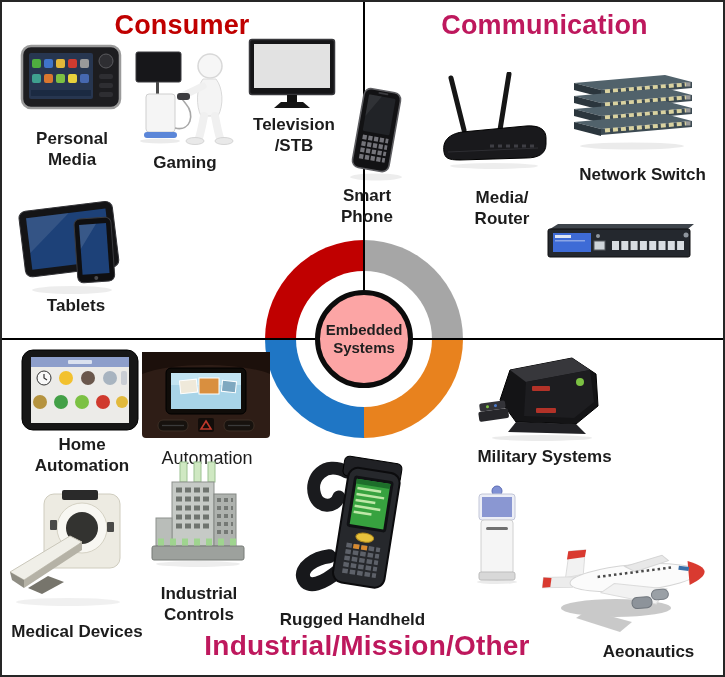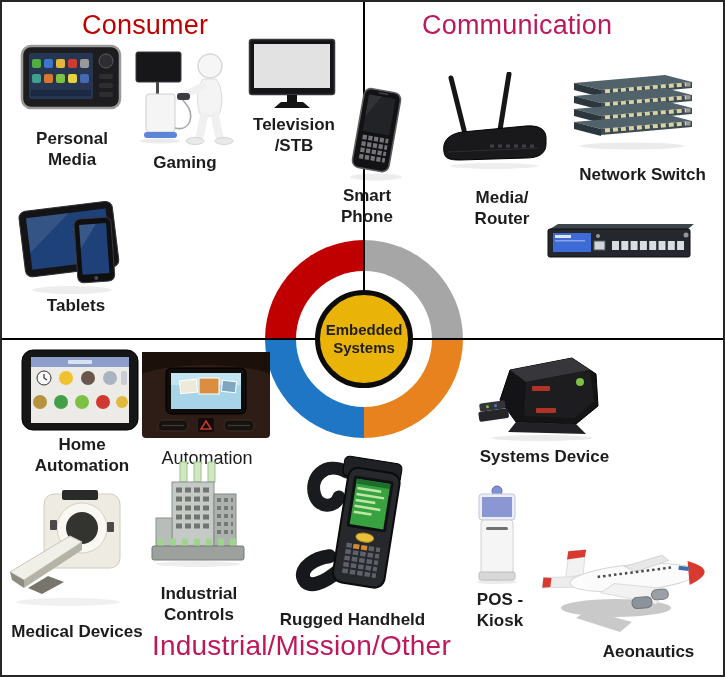--- a/index.html
+++ b/index.html
@@ -6,21 +6,21 @@
   #canvas{position:relative;width:725px;height:677px;background:#fff;border:2px solid #262626;
           box-sizing:border-box;font-family:"Liberation Sans",sans-serif;overflow:hidden}
   .line{position:absolute;background:#000;z-index:30}
   #vline{left:361px;top:0;width:2px;height:338px}
   #hline{left:0;top:336px;width:721px;height:2px}
   #ring{position:absolute;left:263px;top:238px;width:198px;height:198px;border-radius:50%;z-index:10}
   #ringgap{position:absolute;left:294px;top:269px;width:136px;height:136px;border-radius:50%;background:#fff;z-index:20}
   #center{position:absolute;left:313px;top:288px;width:88px;height:88px;border-radius:50%;
           border:5px solid #0c0c0c;display:flex;align-items:center;justify-content:center;
           text-align:center;font-weight:700;font-size:15px;line-height:1.2;color:#1f1f1f;z-index:40}
-  .title{position:absolute;font-weight:400;text-align:left;z-index:5;letter-spacing:.2px}
+  .title{position:absolute;font-weight:700;text-align:center;z-index:5;letter-spacing:.2px}
   #t-consumer{left:80px;top:8px;width:200px;font-size:27px}
   #t-comm{left:420px;top:8px;width:245px;font-size:27px}
   #t-industrial{left:150px;top:628px;width:430px;font-size:28px}
   .icon{position:absolute;z-index:35;line-height:0}
   .lbl{position:absolute;font-weight:700;font-size:17px;line-height:1.22;text-align:center;color:#1c1c1c;z-index:35}
   .lbl-n{font-weight:400;font-size:18px}
 </style>
 </head>
 <body>
 
@@ -28,21 +28,21 @@
 
   <div class="line" id="vline"></div>
   <div class="line" id="hline"></div>
 
   <div class="title" id="t-consumer" style="color: rgb(192, 0, 0);">Consumer</div>
   <div class="title" id="t-comm" style="color: #be185d;">Communication</div>
   <div class="title" id="t-industrial" style="color: #be185d;">Industrial/Mission/Other</div>
 
   <div id="ring" style="background: conic-gradient(rgb(166, 166, 166) 0deg, rgb(166, 166, 166) 25%, rgb(232, 130, 30) 25%, rgb(232, 130, 30) 50%, rgb(31, 118, 197) 50%, rgb(31, 118, 197) 75%, rgb(192, 0, 0) 75%, rgb(192, 0, 0) 100%);"></div>
   <div id="ringgap"></div>
-  <div id="center" style="background: #eab308;">
+  <div id="center" style="background: #fca5a5;">
     <span>Embedded Systems</span>
   </div>
 
   <div class="icon" style="left:18px;top:42px">
     <svg width="102" height="70" viewBox="0 0 102 70">
       <rect x="2" y="2" width="98" height="62" rx="9" fill="#1d1d20" stroke="#9a9a9a" stroke-width="2.5"></rect>
       <rect x="9" y="9" width="64" height="46" rx="2" fill="#273650"></rect>
       <rect x="12" y="15" width="9" height="9" rx="2" fill="#4fae3f"></rect>
         <rect x="24" y="15" width="9" height="9" rx="2" fill="#3f74c9"></rect>
         <rect x="36" y="15" width="9" height="9" rx="2" fill="#e3b73a"></rect>
@@ -225,21 +225,21 @@
       <circle cx="104" cy="32" r="4" fill="#7cc143"></circle>
       <polygon points="40,72 100,74 110,84 32,82" fill="#222226"></polygon>
       <g transform="rotate(-8 17 60)">
         <rect x="4" y="52" width="26" height="8" rx="2" fill="#333338"></rect>
         <rect x="2" y="60" width="30" height="10" rx="2" fill="#26262a"></rect>
         <circle cx="12" cy="56" r="1.5" fill="#7cc143"></circle>
         <circle cx="20" cy="56" r="1.5" fill="#4a79c9"></circle>
       </g>
     </svg>
   </div>
-  <div class="lbl" style="left:470px;top:445px;width:145px">Systems Device</div>
+  <div class="lbl" style="left:470px;top:445px;width:145px">Military Systems</div>
 
   <div class="icon" style="left:6px;top:488px">
     <svg width="120" height="120" viewBox="0 0 120 120">
       <rect x="36" y="4" width="76" height="74" rx="10" fill="#edebe2" stroke="#cfccbe"></rect>
       <rect x="54" y="0" width="36" height="10" rx="2" fill="#2a2a2a"></rect>
       <circle cx="74" cy="38" r="25" fill="#f8f7f2" stroke="#d5d2c4"></circle>
       <circle cx="74" cy="38" r="16" fill="#333330"></circle>
       <rect x="42" y="30" width="7" height="10" rx="1" fill="#4a4a48"></rect>
       <rect x="99" y="32" width="7" height="10" rx="1" fill="#4a4a48"></rect>
       <polygon points="2,82 62,46 74,52 16,90" fill="#f0efe8" stroke="#cac7ba"></polygon>
@@ -308,21 +308,20 @@
     <svg width="54" height="100" viewBox="0 0 54 100">
       <circle cx="27" cy="7" r="5" fill="#8091d4" stroke="#5c6cb4"></circle>
       <rect x="9" y="10" width="36" height="26" rx="3" fill="#eceef6" stroke="#c2c6d8"></rect>
       <rect x="12" y="13" width="30" height="20" fill="#8a97d2"></rect>
       <rect x="11" y="36" width="32" height="54" rx="3" fill="#f5f5f5" stroke="#d0d0d0"></rect>
       <rect x="16" y="43" width="22" height="3" rx="1.5" fill="#707070"></rect>
       <rect x="9" y="88" width="36" height="8" rx="2" fill="#d8d8d8" stroke="#bdbdbd"></rect>
       <ellipse cx="27" cy="98" rx="20" ry="2" fill="#000" opacity=".08"></ellipse>
     </svg>
   </div>
-  <div class="lbl" style="left:464px;top:588px;width:68px">POS - Kiosk</div>
 
   <div class="icon" style="left:540px;top:538px">
     <svg width="178" height="96" viewBox="0 0 178 96">
       <g fill="#8a8a8a" opacity=".45" transform="translate(-14,34)">
         <ellipse cx="88" cy="34" rx="55" ry="9"></ellipse>
         <polygon points="60,36 104,48 92,58 48,44"></polygon>
       </g>
       <g transform="rotate(-5 89 40)">
         <polygon points="30,6 46,6 42,30 24,32" fill="#f2f2f2" stroke="#dcdcdc"></polygon>
         <polygon points="29,6 47,6 45,13 27,14" fill="#d93a30"></polygon>

